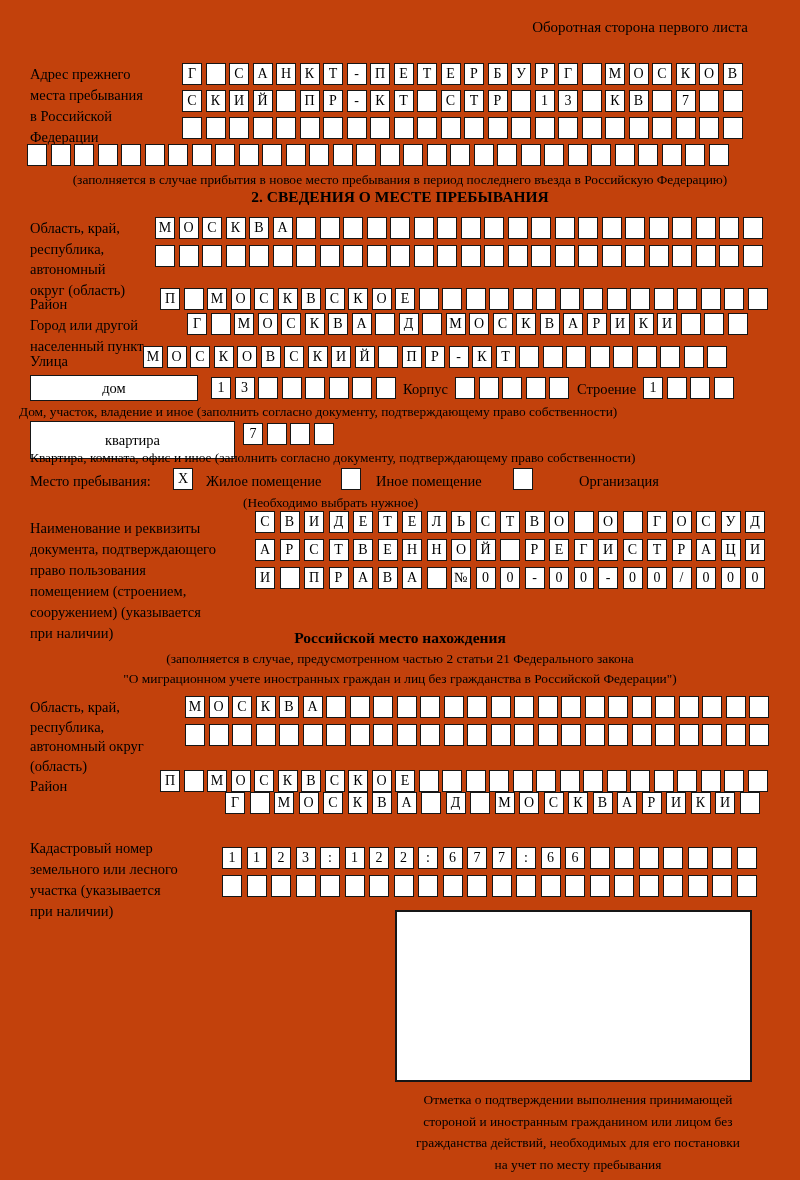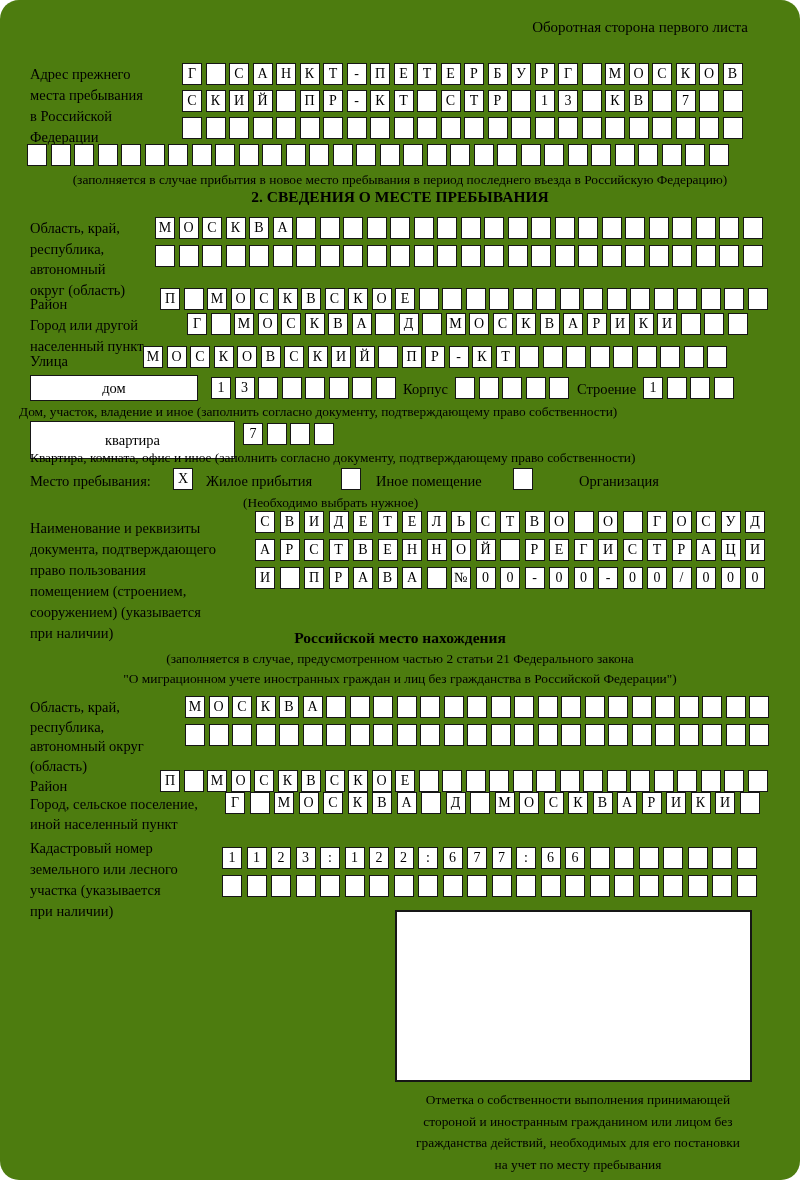--- a/index.html
+++ b/index.html
@@ -2,21 +2,21 @@
 <html><head>
 <meta charset="utf-8">
 <style>
   * { box-sizing: border-box; margin: 0; padding: 0; }
   html,body { background:#ffffff; }
   body {
     width: 800px; height: 1180px;
     font-family: "Liberation Serif", "DejaVu Serif", serif;
     color: #000;
   }
-  .page { position: relative; width: 800px; height: 1180px; background: #4d7c0f; overflow: hidden; border-radius: 19px; }
+  .page { position: relative; width: 800px; height: 1180px; background: #c2410c; overflow: hidden; }
 
   .cellrow { position: absolute; display: flex; gap: 3.5px; }
   .cellrow.wgap { gap: 4.5px; }
   .cell {
     flex: 0 0 20px; width: 20px; height: 22px;
     border: 1.6px solid #161616;
     display: flex; align-items: center; justify-content: center;
     font-size: 14px; line-height: 1; background: #fff;
   }
 
@@ -345,21 +345,21 @@
   <div class="cellrow" style="left:243px; top:423px;">
       <span class="cell">7</span>
       <span class="cell"></span>
       <span class="cell"></span>
       <span class="cell"></span>
     </div>
   <div class="note" style="left:30px; top:450px;">Квартира, комната, офис и иное (заполнить согласно документу, подтверждающему право собственности)</div>
 
   <div class="lbl" style="left:30px; top:471px;">Место пребывания:</div>
   <div class="cb" style="left:173px; top:468px;">X</div>
-  <div class="lbl" style="left:206px; top:471px;">Жилое прибытия</div>
+  <div class="lbl" style="left:206px; top:471px;">Жилое помещение</div>
   <div class="cb" style="left:341px; top:468px;"></div>
   <div class="lbl" style="left:376px; top:471px;">Иное помещение</div>
   <div class="cb" style="left:513px; top:468px;"></div>
   <div class="lbl" style="left:559px; top:471px;margin-left:20px;">Организация</div>
   <div class="note" style="left:243px; top:495px;">(Необходимо выбрать нужное)</div>
 
   <div class="lbl" style="left:30px; top:510px; width:215px;margin-top:8px;">Наименование и реквизиты
 документа, подтверждающего
 право пользования
 помещением (строением,
@@ -521,22 +521,20 @@
       <span class="cell"></span>
       <span class="cell"></span>
       <span class="cell"></span>
       <span class="cell"></span>
       <span class="cell"></span>
       <span class="cell"></span>
       <span class="cell"></span>
       <span class="cell"></span>
     </div>
 
-  <div class="lbl lh195" style="left:30px; top:795px; width:195px;">Город, сельское поселение,
-иной населенный пункт</div>
   <div class="cellrow wgap" style="left:225px; top:792px;">
       <span class="cell">Г</span>
       <span class="cell"></span>
       <span class="cell">М</span>
       <span class="cell">О</span>
       <span class="cell">С</span>
       <span class="cell">К</span>
       <span class="cell">В</span>
       <span class="cell">А</span>
       <span class="cell"></span>
@@ -602,18 +600,18 @@
       <span class="cell"></span>
       <span class="cell"></span>
       <span class="cell"></span>
       <span class="cell"></span>
       <span class="cell"></span>
       <span class="cell"></span>
       <span class="cell"></span>
     </div>
 
   <div class="stampbox" style="left:395px; top:910px; width:357px; height:172px;"></div>
-  <div class="stampcap" style="left:383px; top:1089px; width:390px;">Отметка о собственности выполнения принимающей
+  <div class="stampcap" style="left:383px; top:1089px; width:390px;">Отметка о подтверждении выполнения принимающей
 стороной и иностранным гражданином или лицом без
 гражданства действий, необходимых для его постановки
 на учет по месту пребывания</div>
 
 </div>
 
 </body></html>

